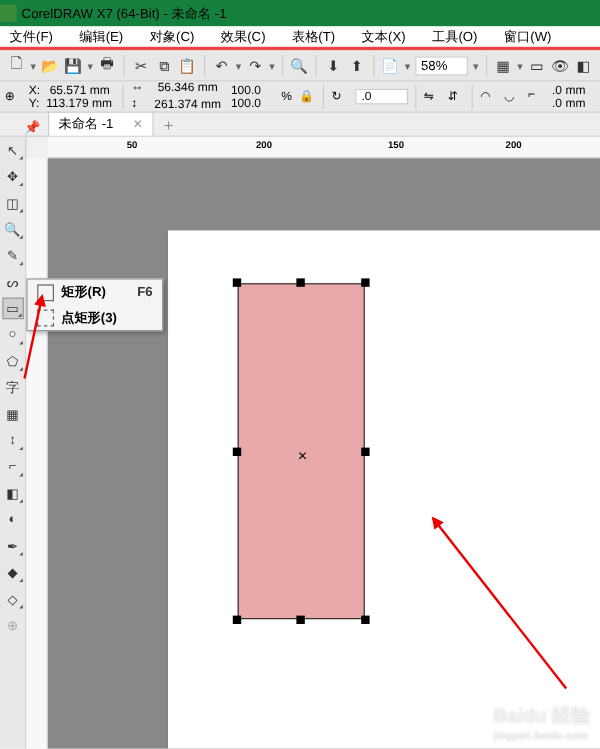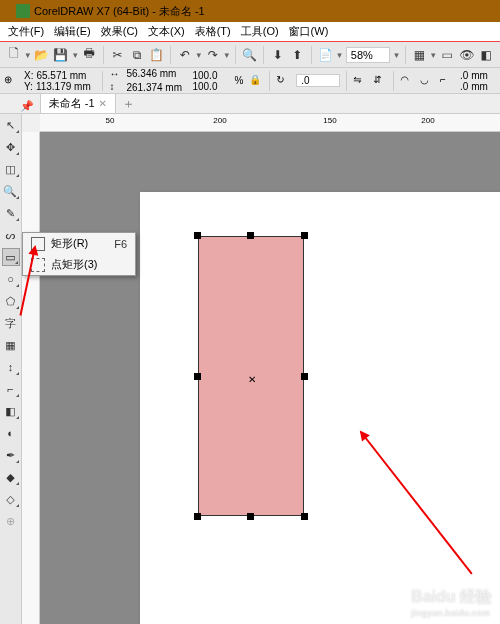--- a/index.html
+++ b/index.html
@@ -1,66 +1,66 @@
 <!DOCTYPE html>
 <html><head>
 <meta charset="utf-8">
 <style>
 * { margin: 0; padding: 0; box-sizing: border-box; font-family: "Microsoft YaHei", Arial, sans-serif; }
 body { width: 500px; height: 624px; background: #f0f0f0; overflow: hidden; position: relative; }
 
-.titlebar { height: 22px; background: #a16207; display: flex; align-items: center; padding: 0 16px; gap: 4px; font-size: 11px; }
+.titlebar { height: 22px; background: #15803d; display: flex; align-items: center; padding: 0 0; gap: 4px; font-size: 11px; }
 .titlebar .logo { width: 14px; height: 14px; background: #3a8a3a; display: inline-block; }
 
-.menubar { height: 20px; background: #fff; display: flex; align-items: center; padding: 0 4px; gap: 2px; font-size: 11px; border-bottom: 1px solid #ef4444; }
+.menubar { height: 20px; background: #fff; display: flex; align-items: center; padding: 0 4px; gap: 14px; font-size: 11px; border-bottom: 3px solid #ef4444; }
 .menubar span { padding: 2px 4px; cursor: default; }
 
 .toolbar { height: 26px; background: #e8e8e8; display: flex; align-items: center; padding: 0 6px; gap: 4px; border-bottom: 1px solid #ccc; }
 .toolbar .ico { width: 18px; height: 18px; display: flex; align-items: center; justify-content: center; font-size: 12px; color: #333; }
 .toolbar .sep { width: 1px; height: 18px; background: #ccc; margin: 0 2px; }
 .toolbar .zoom { font-size: 11px; width: 50px; border: 1px solid #ccc; padding: 1px 4px; background: #fff; }
 .toolbar .drop { font-size: 9px; color: #666; }
 
 .propbar { height: 26px; background: #e8e8e8; display: flex; align-items: center; padding: 0 4px; gap: 6px; border-bottom: 1px solid #ccc; font-size: 10px; }
 .propbar .grp { display: flex; flex-direction: column; line-height: 11px; }
 .propbar .grp .row { display: flex; align-items: center; gap: 3px; }
-.propbar .mini { width: 60px; font-size: 10px; }
+.propbar .mini { width: 60px; font-size: 10px; text-align: center; }
 .propbar .nar { width: 36px; font-size: 10px; }
 .propbar .ic { width: 14px; height: 14px; font-size: 10px; }
 .propbar .sep2 { width: 1px; height: 20px; background: #ccc; }
 .propbar .rot { border: 1px solid #ccc; background: #fff; padding: 0 4px; width: 44px; }
 
 .tabbar { height: 20px; background: #eee; display: flex; align-items: flex-end; padding: 0 20px; font-size: 11px; border-bottom: 1px solid #ccc; }
-.tabbar .tab { background: #fff; border: 1px solid #ccc; border-bottom: none; padding: 2px 8px; display: flex; gap: 4px; align-items: center; }
+.tabbar .tab { background: #fff; border: 1px solid #ccc; border-bottom: none; padding: 2px 8px; display: flex; gap: 16px; align-items: center; }
 .tabbar .close { color: #999; font-size: 10px; }
 .tabbar .plus { margin-left: 6px; color: #888; font-size: 13px; }
 
 .workarea { display: flex; height: calc(624px - 22px - 20px - 26px - 26px - 20px); }
 .toolbox { width: 22px; background: #e8e8e8; border-right: 1px solid #ccc; display: flex; flex-direction: column; align-items: center; padding-top: 2px; gap: 4px; }
 .toolbox .tool { width: 18px; height: 18px; display: flex; align-items: center; justify-content: center; font-size: 11px; color: #333; position: relative; }
 .toolbox .tool.active { background: #d0d0d0; border: 1px solid #999; }
 .toolbox .fly { position:absolute; bottom:1px; right:1px; width:0; height:0; border-right:3px solid #555; border-top:3px solid transparent; }
 
 .canvas-wrap { flex: 1; display: flex; flex-direction: column; position: relative; }
 .hruler { height: 18px; background: #f8f8f8; border-bottom: 1px solid #ccc; display: flex; font-size: 8px; align-items: flex-end; position: relative; margin-left: 18px; }
-.hruler .ticklab { position: absolute; bottom: 6px; font-size: 8px; transform: translateX(-50%); }
+.hruler .ticklab { position: absolute; bottom: 6px; font-size: 8px; transform: translateX(-50%); font-weight: bold; }
 .canvas-inner { flex: 1; display: flex; }
 .vruler { width: 18px; background: #f8f8f8; border-right: 1px solid #ccc; }
 .canvas { flex: 1; background: #888; position: relative; overflow: hidden; }
 .page { position: absolute; left: 100px; top: 60px; width: 600px; height: 800px; background: #fff; box-shadow: 2px 2px 4px rgba(0,0,0,0.3); }
 
 .rect { position: absolute; left: 158px; top: 104px; width: 106px; height: 280px; background: #eaa9a9; border: 1px solid #333; }
 .handle { position: absolute; width: 7px; height: 7px; background: #000; }
 .h1 { left: 154px; top: 100px; } .h2 { left: 207px; top: 100px; } .h3 { left: 261px; top: 100px; }
 .h4 { left: 154px; top: 241px; } .h6 { left: 261px; top: 241px; }
 .h7 { left: 154px; top: 381px; } .h8 { left: 207px; top: 381px; } .h9 { left: 261px; top: 381px; }
 .center { position: absolute; left: 208px; top: 242px; font-size: 10px; color: #000; }
 
 .flyout { position: absolute; left: 22px; top: 232px; background: #f4f4f4; border: 1px solid #999; box-shadow: 2px 2px 4px rgba(0,0,0,0.3); font-size: 11px; z-index: 50; }
-.flyout .item { display: flex; align-items: center; gap: 6px; padding: 3px 8px; white-space: nowrap; }
+.flyout .item { display: flex; align-items: center; gap: 6px; padding: 3px 8px; white-space: nowrap; font-weight: bold; }
 .flyout .item .fi { width: 14px; height: 14px; border: 1px solid #666; }
 .flyout .sc { margin-left: 20px; color: #333; }
 
 .arrow1 { position: absolute; left: 34px; top: 247px; width: 2px; height: 70px; background: #e00; transform: rotate(12deg); transform-origin: top; z-index: 60; }
 .arrow1::before { content:''; position:absolute; top:-2px; left:-4px; border-left:5px solid transparent; border-right:5px solid transparent; border-bottom:10px solid #e00; }
 .arrow2 { position: absolute; left: 320px; top: 300px; width: 2px; height: 180px; background: #e00; transform: rotate(-38deg); transform-origin: top; }
 .arrow2::before { content:''; position:absolute; top:-2px; left:-4px; border-left:5px solid transparent; border-right:5px solid transparent; border-bottom:10px solid #e00; }
 
 .watermark { position: absolute; right: 8px; bottom: 6px; font-size: 16px; color: rgba(255,255,255,0.6); font-weight: bold; text-shadow: 0 0 2px rgba(0,0,0,0.2); }
 .watermark .sub { font-size: 9px; display: block; color: rgba(255,255,255,0.5); }
@@ -69,23 +69,24 @@
 <body>
 
 <div class="titlebar">
   <span class="logo"></span>
   <span>CorelDRAW X7 (64-Bit) - 未命名 -1</span>
 </div>
 
 <div class="menubar">
   <span>文件(F)</span>
   <span>编辑(E)</span>
+  <span>对象(C)</span>
   <span>效果(C)</span>
+  <span>表格(T)</span>
   <span>文本(X)</span>
-  <span>表格(T)</span>
   <span>工具(O)</span>
   <span>窗口(W)</span>
 </div>
 
 <div class="toolbar">
   <span class="ico">🗋</span>
     <span class="drop">▾</span>
   <span class="ico">📂</span>
   <span class="ico">💾</span>
     <span class="drop">▾</span>

